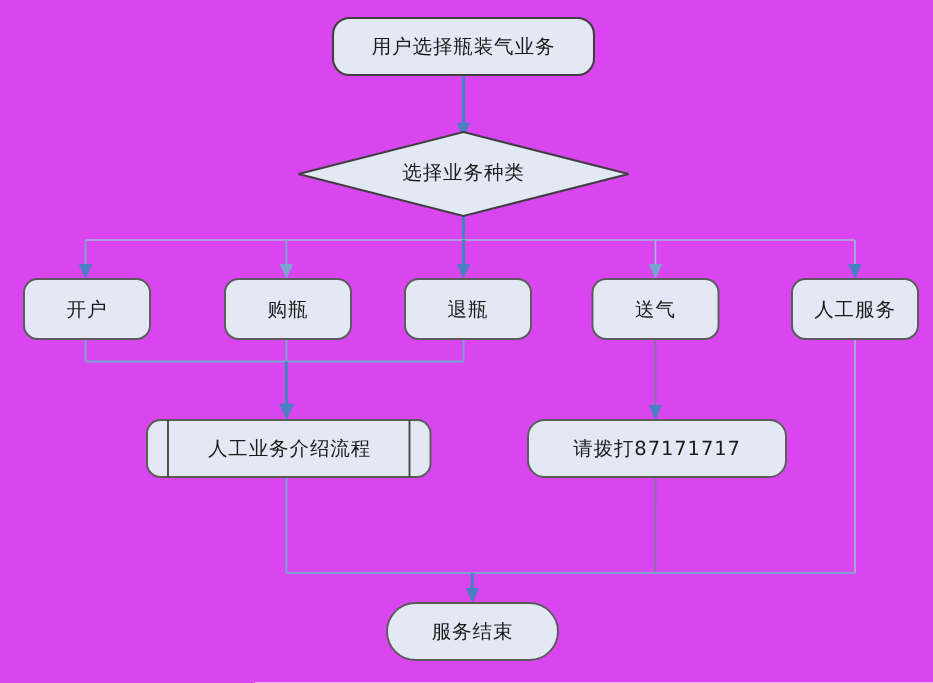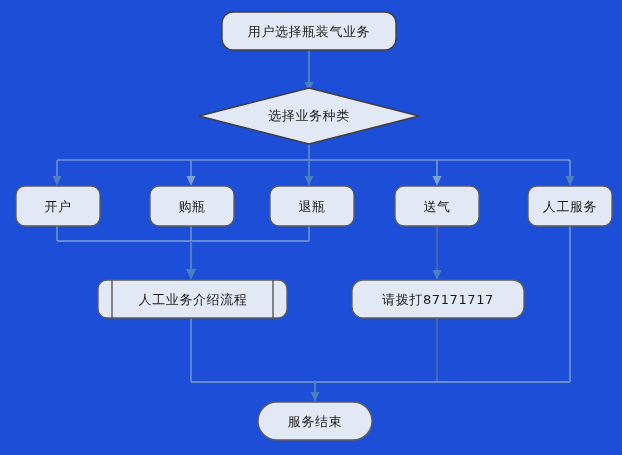--- a/index.html
+++ b/index.html
@@ -10,21 +10,21 @@
   body {
     width: 622px;
     height: 455px;
     font-family: "DejaVu Sans", "Liberation Sans", sans-serif;
     overflow: hidden;
   }
   #flowchart-root {
     position: relative;
     width: 622px;
     height: 455px;
-    background: #1d4ed8;
+    background: #d946ef;
   }
   svg.flow-canvas {
     display: block;
     width: 622px;
     height: 455px;
   }
   .node-shape {
     fill: #e3e9f4;
     stroke: #3f3f3f;
     stroke-width: 1.4;

